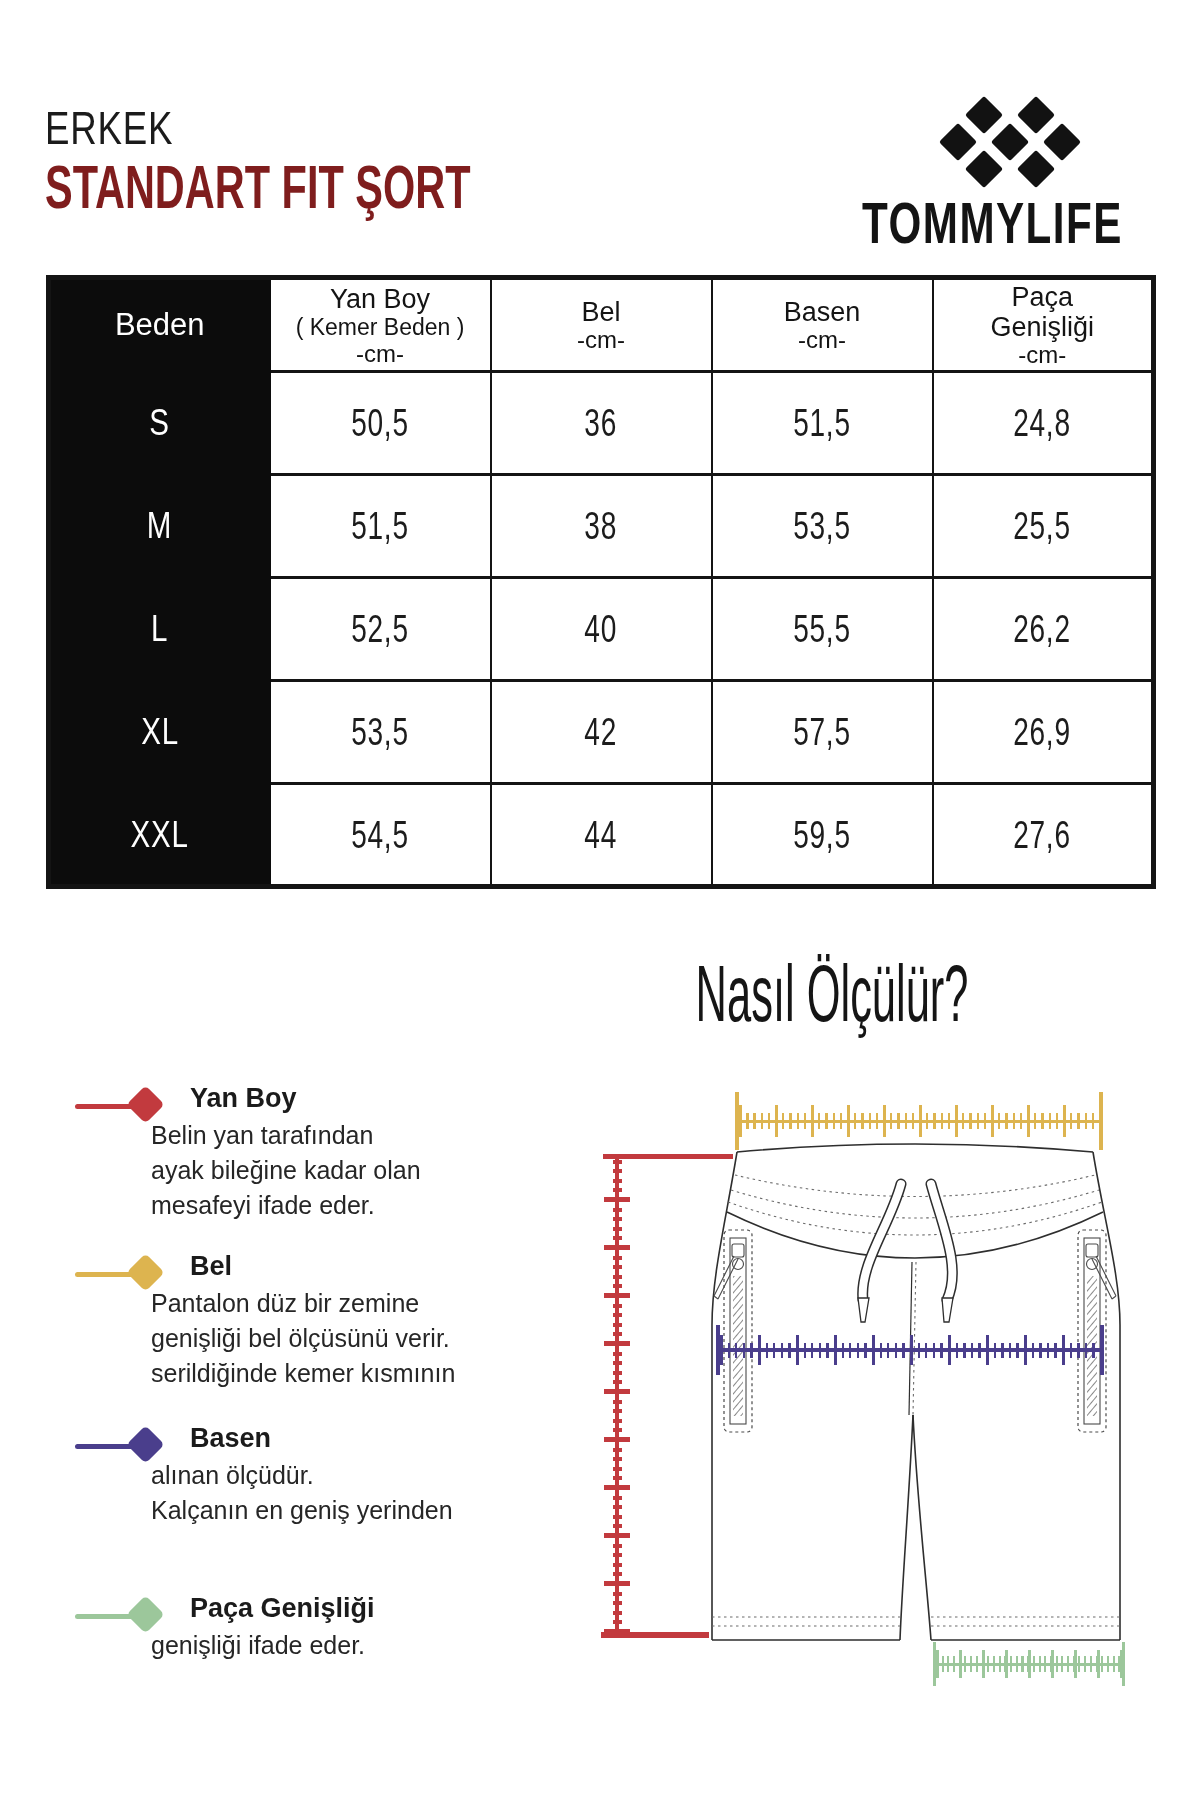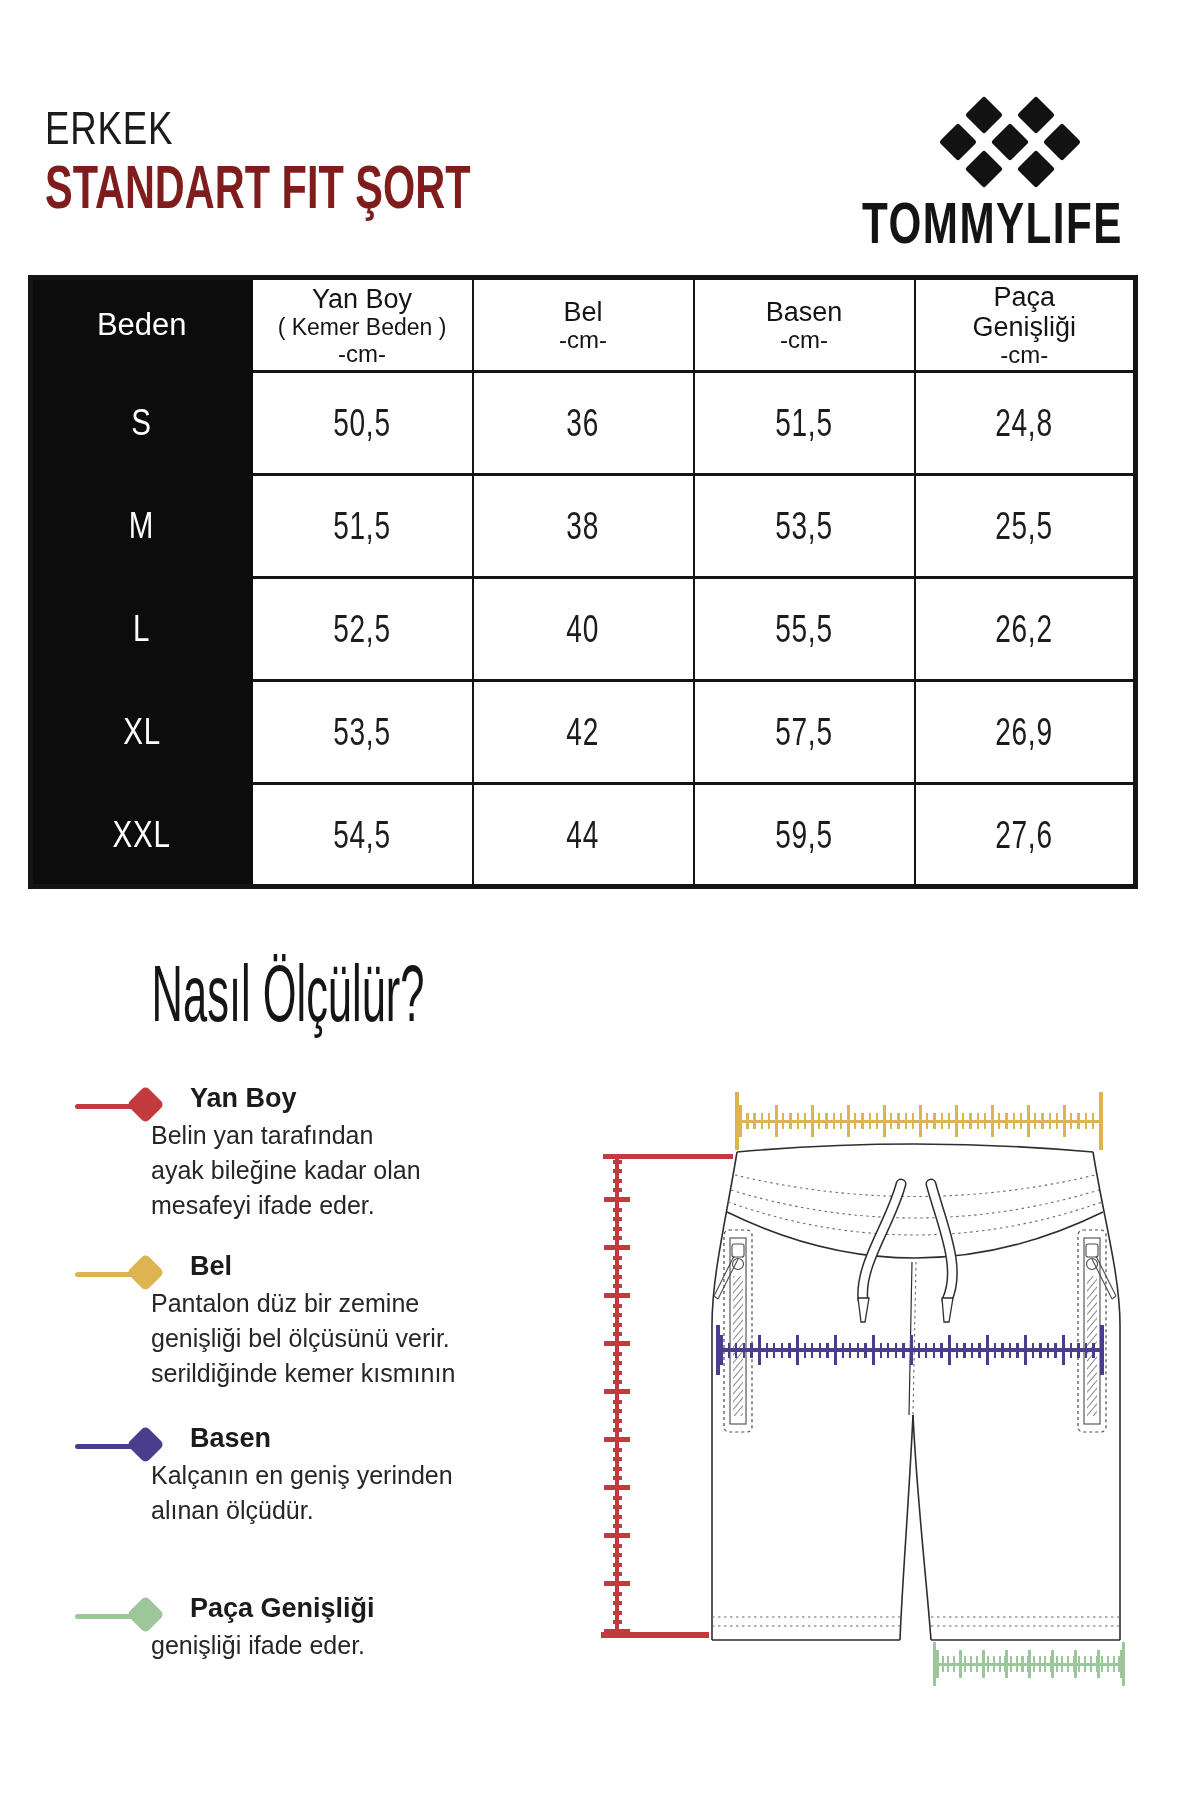--- a/index.html
+++ b/index.html
@@ -22,40 +22,40 @@
   }
   .product .cx{transform:scaleX(0.68)}
   .logo{position:absolute;left:920px;top:88px;width:180px;height:100px}
   .brandname{
     position:absolute;left:862px;top:190px;font-size:57px;font-weight:800;
     letter-spacing:2px;color:#141414;
   }
   .brandname .cx{transform:scaleX(0.74)}
   
   table.size-table{
-    position:absolute;left:28px;top:275px;width:1110px;height:608px;
+    position:absolute;left:46px;top:275px;width:1110px;height:608px;
     border-collapse:collapse;table-layout:fixed;border:5px solid #141414;
   }
   .size-table th,.size-table td{
     border:solid #141414;border-width:3px 2.5px;text-align:center;
     vertical-align:middle;padding:0;font-weight:400;background:#ffffff;
   }
   .size-table tr.hrow{height:94px}
   .size-table tr.drow{height:103px}
   .size-table .sizecol{background:#0c0c0c;color:#ffffff;border-color:#0c0c0c}
   .beden-label{font-size:31px}
   .tht{display:block;font-size:27px;line-height:30px}
   .ths{display:block;font-size:23px;line-height:27px}
   .thu{display:block;font-size:24px;line-height:26px}
   .thw{max-width:160px;margin:0 auto}
   .sz{display:inline-block;transform:scaleX(0.82);font-size:36px;letter-spacing:1px}
   .num{display:inline-block;transform:scaleX(0.72);font-size:39px;letter-spacing:1px;color:#1c1c1c}
   
   .howto-title{
-    position:absolute;left:40px;top:948px;width:1040px;text-align:left;
+    position:absolute;left:40px;top:948px;width:1040px;text-align:right;
     font-size:79px;font-weight:400;color:#151515;
   }
   .howto-inner{transform:scaleX(0.55);transform-origin:center top}
   
   .legend-item{position:absolute;left:75px;width:480px}
   .li0{top:1083px}.li1{top:1251px}.li2{top:1423px}.li3{top:1593px}
   .lc0{color:#c23a3e}.lc1{color:#ddb44f}.lc2{color:#4a3e8c}.lc3{color:#9cc79b}
   .lmark{position:absolute;left:0;top:2px;width:100px;height:44px}
   .lline{position:absolute;left:0;top:19px;width:80px;height:5px;border-radius:3px;background:currentColor}
   .ldia{position:absolute;left:57px;top:6px;width:27px;height:27px;border-radius:5px;background:currentColor;transform:rotate(45deg)}
@@ -198,22 +198,22 @@
   <div class="lline-txt">Pantalon düz bir zemine</div>
   <div class="lline-txt">genişliği bel ölçüsünü verir.</div>
   <div class="lline-txt">serildiğinde kemer kısmının</div>
 </div>
 <div class="legend-item li2">
   <span class="lmark lc2">
       <span class="lline"></span>
       <span class="ldia"></span>
     </span>
   <div class="lname">Basen</div>
+  <div class="lline-txt">alınan ölçüdür.</div>
   <div class="lline-txt">Kalçanın en geniş yerinden</div>
-  <div class="lline-txt">alınan ölçüdür.</div>
 </div>
 <div class="legend-item li3">
   <span class="lmark lc3">
       <span class="lline"></span>
       <span class="ldia"></span>
     </span>
   <div class="lname">Paça Genişliği</div>
   <div class="lline-txt">genişliği ifade eder.</div>
 </div>
 

